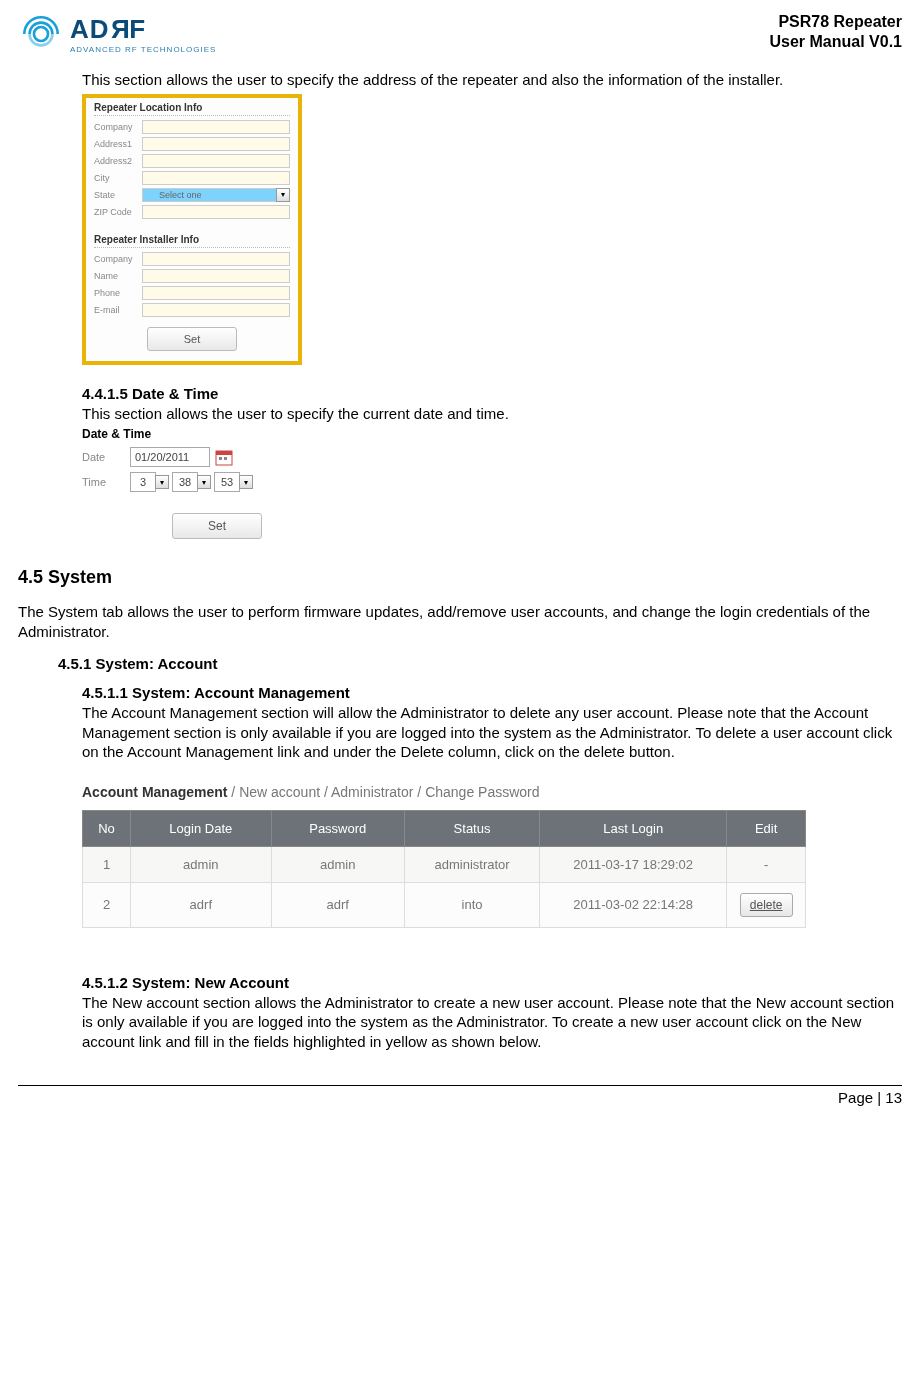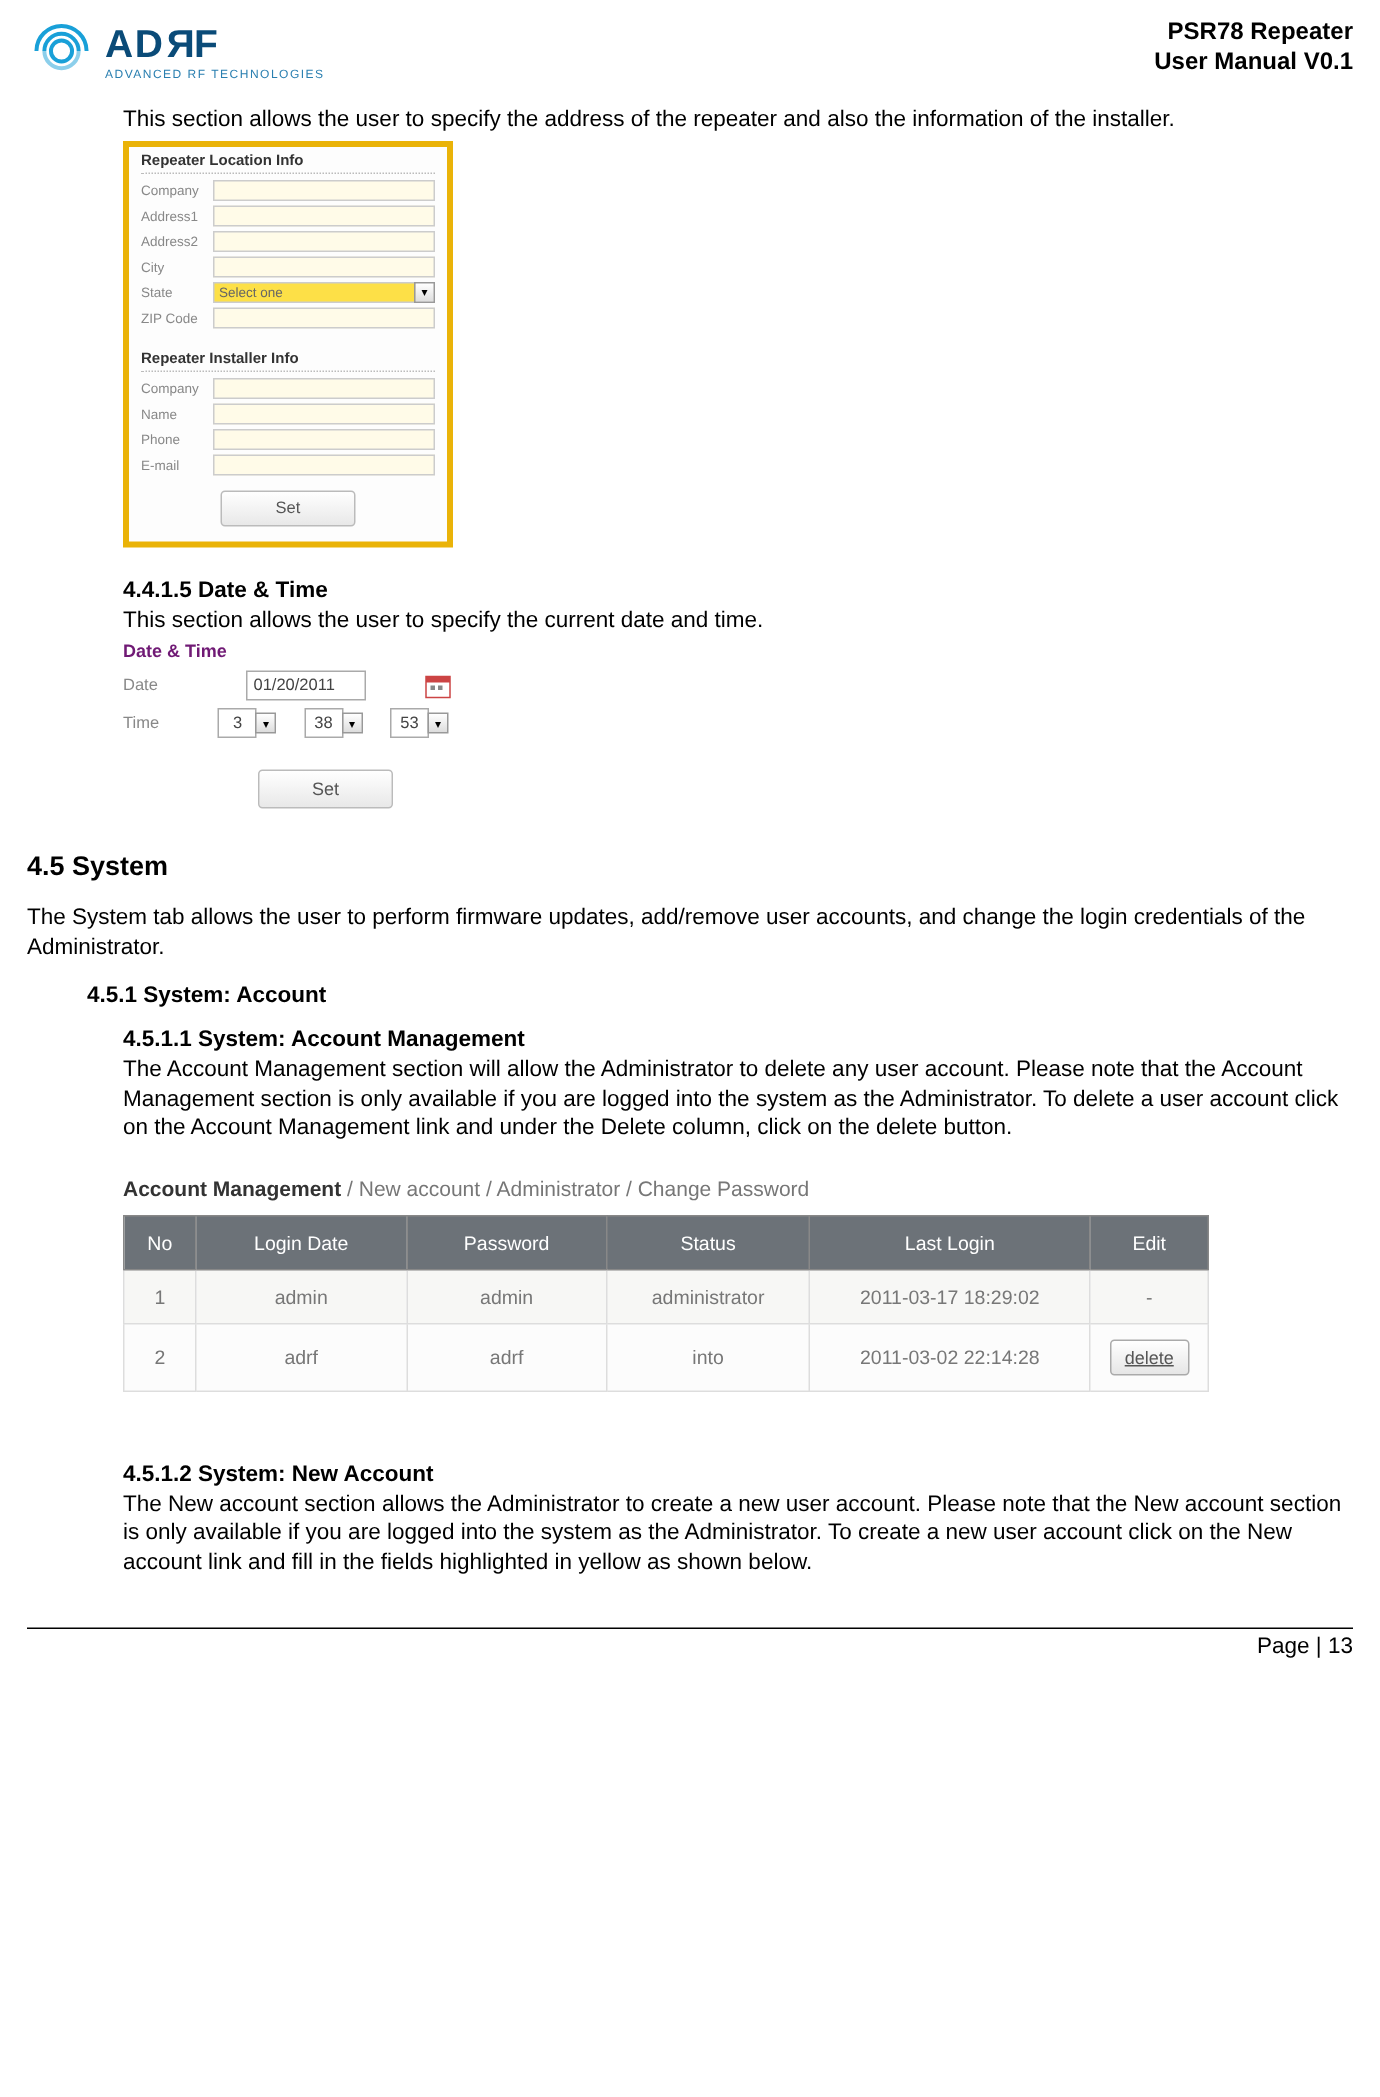--- a/index.html
+++ b/index.html
@@ -23,26 +23,26 @@
   .doc-title { text-align:right; font-weight:bold; font-size:16px; line-height:1.25;}
   .indent1 { margin-left: 64px; }
   h3.sec { font-size:15px; font-weight:bold; margin-bottom:2px;}
   p.body { font-size:15px; line-height:1.3; margin-bottom:4px;}
   .form-box { border:4px solid #eab308; background:#fdfdfd; width:220px; padding:4px 8px 10px 8px; margin-top:2px; font-size:10px;}
   .form-title { font-weight:bold; color:#333; font-size:10px; border-bottom:1px dotted #bbb; padding-bottom:2px; margin-bottom:4px;}
   .form-row { display:flex; align-items:center; margin:3px 0;}
   .form-label { width:48px; color:#888; font-size:9px;}
   .form-input { flex:1; height:14px; background:#fffbe8; border:1px solid #ccc;}
   .form-select { flex:1; display:flex; align-items:center; }
-  .form-select .sel-text { flex:1; height:14px; border:1px solid #ccc; background:#fde047; font-size:9px; padding:0 3px; line-height:13px; color:#666;}
+  .form-select .sel-text { flex:1; height:14px; border:1px solid #ccc; background:#7dd3fc; font-size:9px; padding:0 16px; line-height:13px; color:#666;}
   .dd-btn { width:14px; height:14px; border:1px solid #999; background:linear-gradient(#fff,#ddd); display:flex; align-items:center; justify-content:center; font-size:8px; margin-left:-1px;}
   .set-btn { width:90px; height:24px; margin:10px auto 0 auto; display:block; background:linear-gradient(#fff,#e8e8e8); border:1px solid #bbb; border-radius:3px; font-size:11px; color:#555;}
   .dt-box { width:220px; font-size:11px; margin-top:2px;}
-  .dt-title { font-weight:bold; color:#701a75; font-size:12px; margin-bottom:6px;}
-  .dt-row { display:flex; align-items:center; margin:5px 0;justify-content:space-between;}
+  .dt-title { font-weight:bold; color:#000000; font-size:12px; margin-bottom:6px;}
+  .dt-row { display:flex; align-items:center; margin:5px 0;}
   .dt-label { width:48px; color:#888; font-size:11px;}
   .dt-input { width:80px; height:20px; border:1px solid #aaa; background:#fff; font-size:11px; padding:0 4px; color:#444;}
   .cal-icon { width:20px; height:20px; margin-left:4px; display:inline-flex; }
   .spin { width:26px; height:20px; border:1px solid #aaa; background:#fff; font-size:11px; text-align:center; line-height:18px; color:#444;}
   .spin-wrap { display:flex; align-items:center; margin-right:3px;}
   .set-btn2 { width:90px; height:26px; margin:16px 0 0 90px; background:linear-gradient(#fff,#e8e8e8); border:1px solid #bbb; border-radius:3px; font-size:12px; color:#555;}
   h2.h45 { font-size:18px; font-weight:bold; margin:28px 0 14px 0;}
   p.plain { font-size:15px; line-height:1.3; margin-bottom:14px;}
   .acct-nav { font-size:14px; color:#777; margin:22px 0 10px 0;}
   .acct-nav .active { color:#333; font-weight:bold;}

